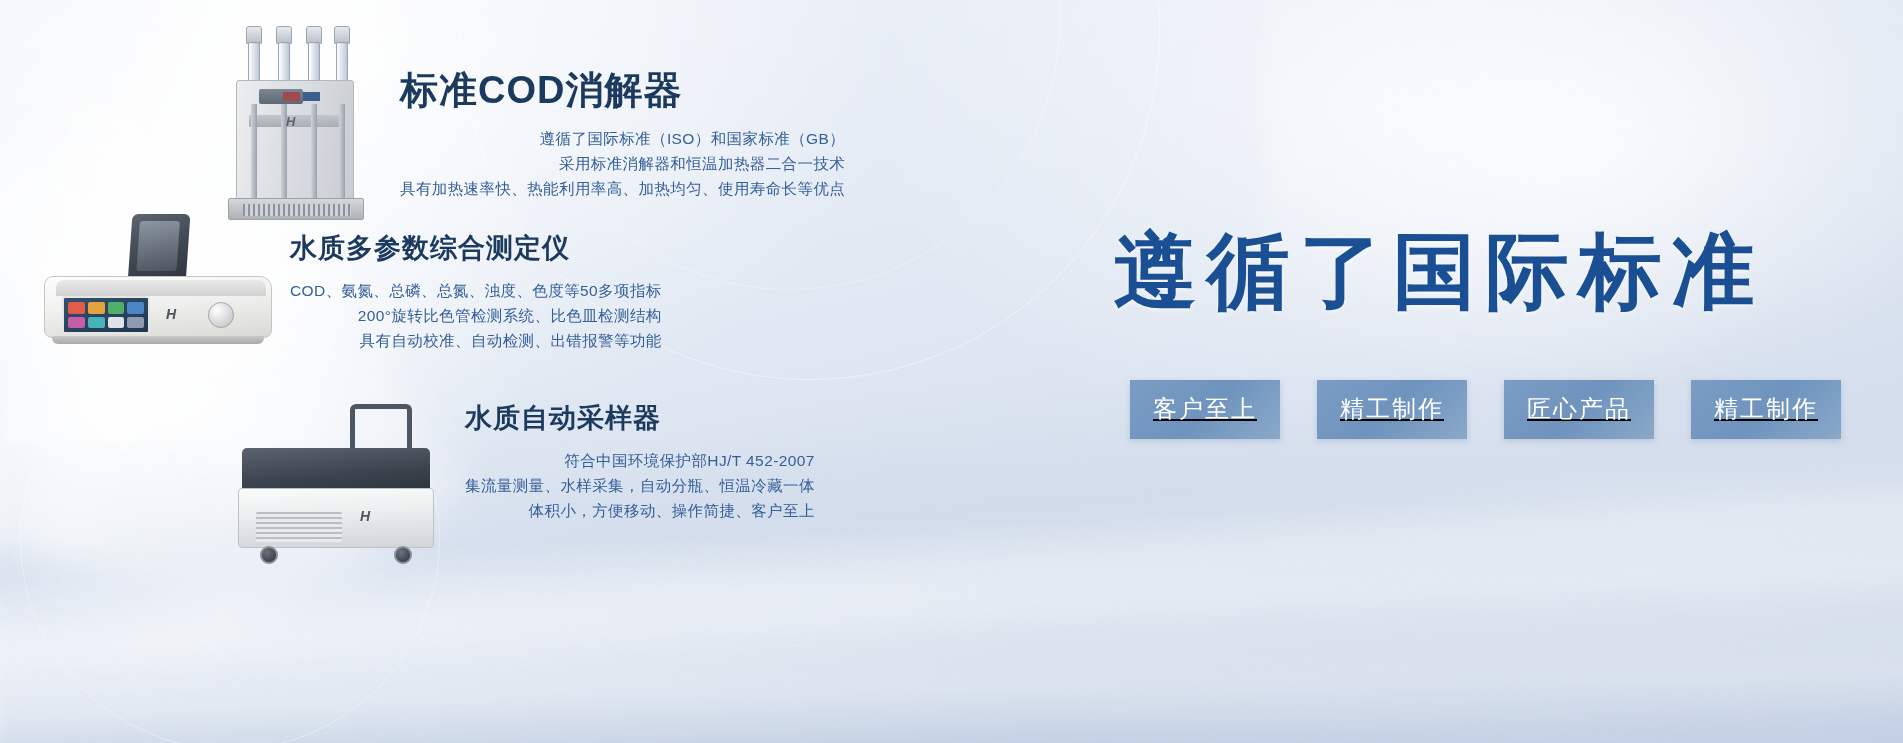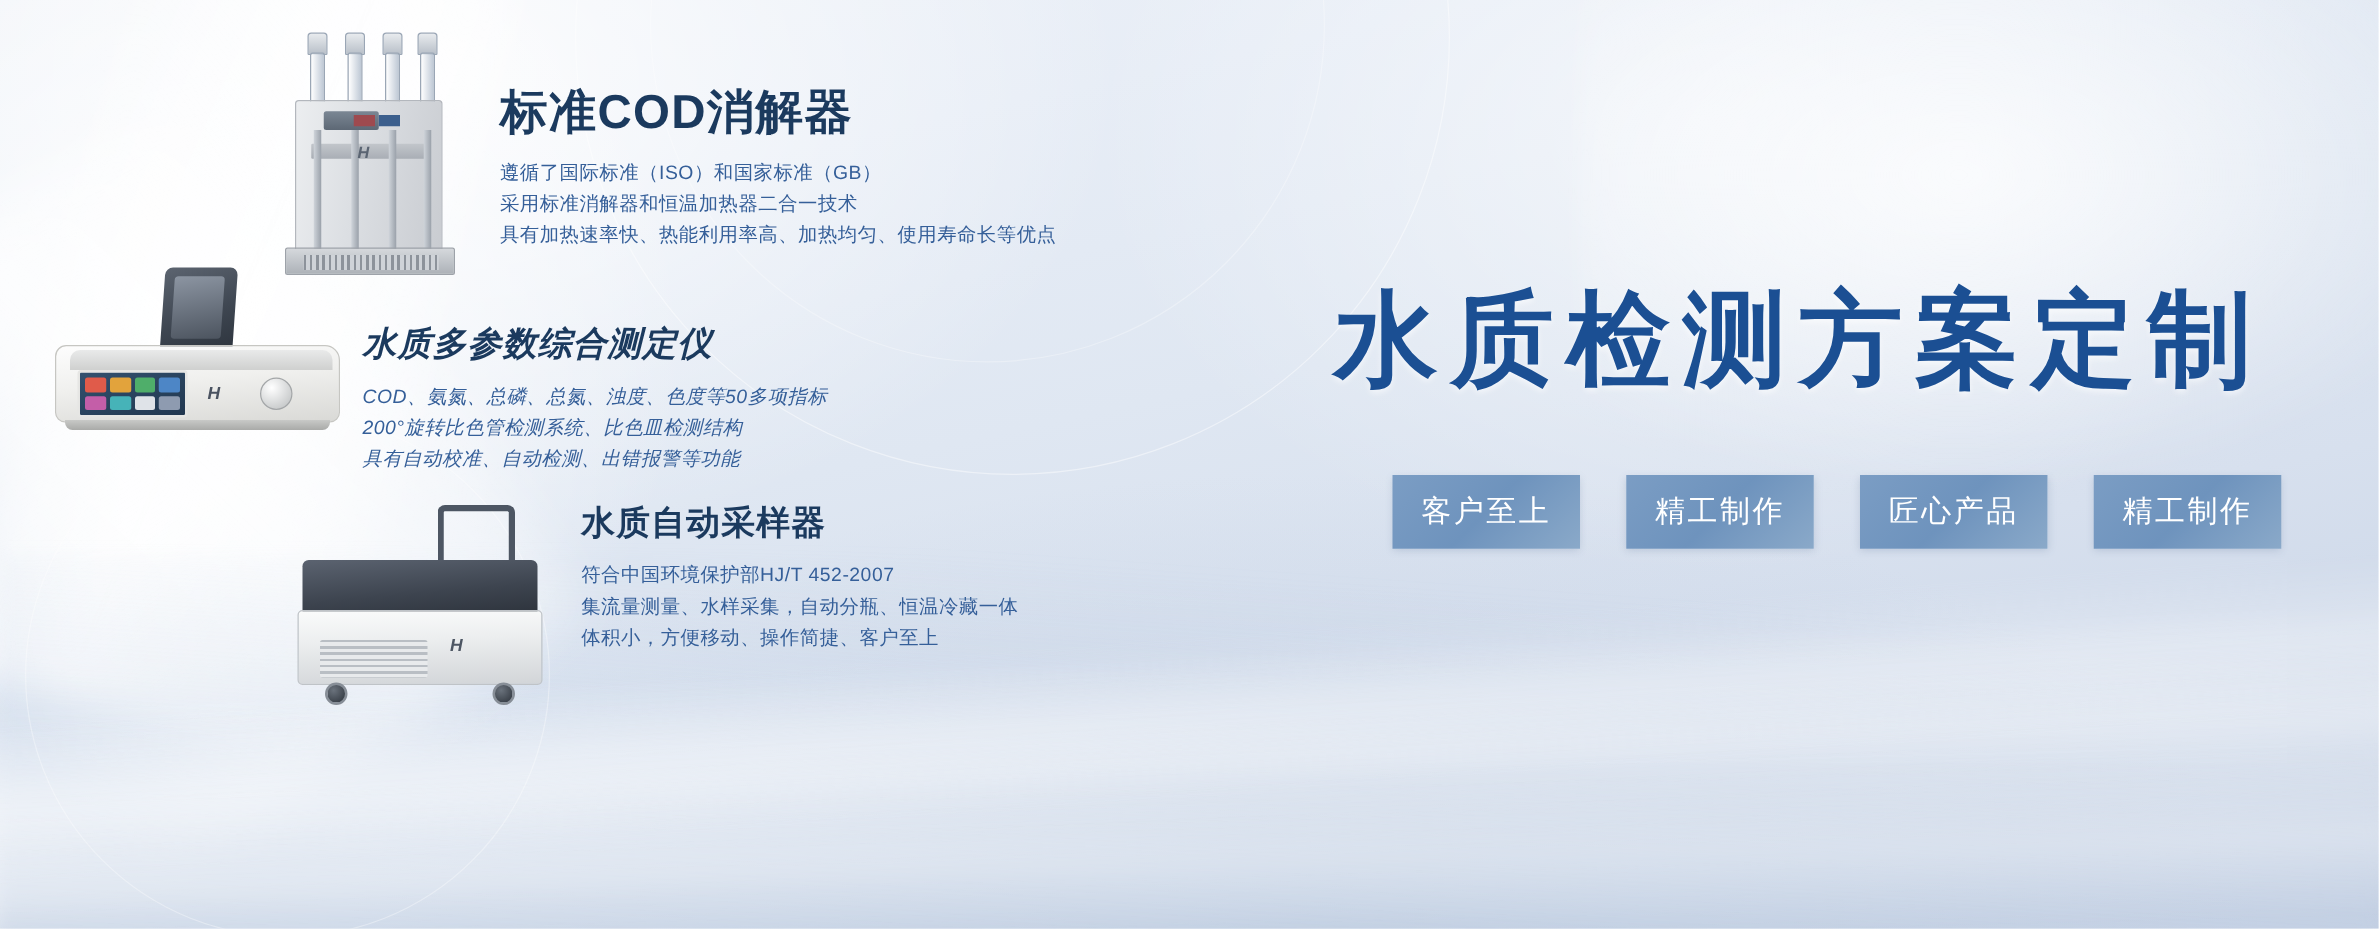--- a/index.html
+++ b/index.html
@@ -45,41 +45,41 @@
   .r3 { left:20px;  top:330px;  width:420px; height:420px; border-color:rgba(255,255,255,0.35); }
 
   
   .block { position: absolute; display: flex; align-items: flex-start; }
   .photo { position: relative; flex: none; }
   .txtcol { position: relative; }
   .ptitle {
     font-weight: 700; color: #1b3a5e; letter-spacing: 1px;
     white-space: nowrap; line-height: 1.1;
   }
-  .plines { margin-top: 14px; text-align: left; }
+  .plines { margin-top: 14px; text-align: right; }
   .pline {
     color: #355f99; font-size: 15.5px; line-height: 25px;
     letter-spacing: .4px; white-space: nowrap;
   }
 
   #block1 { left: 228px; top: 48px; }
   #block1 .ptitle { font-size: 38px; }
   #block2 { left: 38px; top: 214px; }
   #block2 .ptitle { font-size: 27px; }
   #block3 { left: 232px; top: 404px; }
   #block3 .ptitle { font-size: 27px; }
 
   
   .hero { position: absolute; right: 84px; top: 230px; width: 760px; text-align: center; }
   .hero-title {
     font-size: 83px; font-weight: 700; color: #1b4f93;
     letter-spacing: 10px; line-height: 1; white-space: nowrap;
     text-shadow: 0 2px 5px rgba(255,255,255,0.6);
   }
-  .chips { position: absolute; right: 78px; top: 380px; display: flex; gap: 37px; }
+  .chips { position: absolute; right: 62px; top: 380px; display: flex; gap: 37px; text-decoration: underline; }
   .chip {
     color: #ffffff; font-size: 24px; letter-spacing: 2px;
     padding: 13px 23px 14px; white-space: nowrap;
     background: linear-gradient(135deg, #7b9dc4 0%, #6e93bd 50%, #8aa9c9 100%);
     box-shadow: 0 2px 6px rgba(90,115,150,0.25);
   }
 
   
   .cod { width: 136px; height: 172px; position: relative; }
   .cod .body { position:absolute; left:8px; top:32px; width:118px; height:122px;
@@ -232,21 +232,21 @@
           <span style="background:#c45ea8"></span>
             <span style="background:#46b3b8"></span>
           <span style="background:#dfe3e8"></span>
             <span style="background:#8e9bb0"></span>
         </div>
         <div class="logo2">H</div>
         <div class="knob"></div>
         <div class="foot"></div>
       </div>
     </div>
-    <div class="txtcol" style="margin-left:12px; margin-top:47px;font-style:italic;">
+    <div class="txtcol" style="margin-left:12px; margin-top:20px;">
       <div class="ptitle">水质多参数综合测定仪</div>
       <div class="plines">
         <div class="pline">COD、氨氮、总磷、总氮、浊度、色度等50多项指标</div>
         <div class="pline">200°旋转比色管检测系统、比色皿检测结构</div>
         <div class="pline">具有自动校准、自动检测、出错报警等功能</div>
       </div>
     </div>
   </div>
 
   <div class="block" id="block3">
@@ -282,21 +282,21 @@
       <div class="ptitle">水质自动采样器</div>
       <div class="plines">
         <div class="pline">符合中国环境保护部HJ/T 452-2007</div>
         <div class="pline">集流量测量、水样采集，自动分瓶、恒温冷藏一体</div>
         <div class="pline">体积小，方便移动、操作简捷、客户至上</div>
       </div>
     </div>
   </div>
 
   <div class="hero">
-    <div class="hero-title">水质检测方案定制</div>
+    <div class="hero-title">遵循了国际标准</div>
   </div>
 
   <div class="chips">
     <div class="chip">客户至上</div>
     <div class="chip">精工制作</div>
     <div class="chip">匠心产品</div>
     <div class="chip">精工制作</div>
   </div>
 
 </div>

